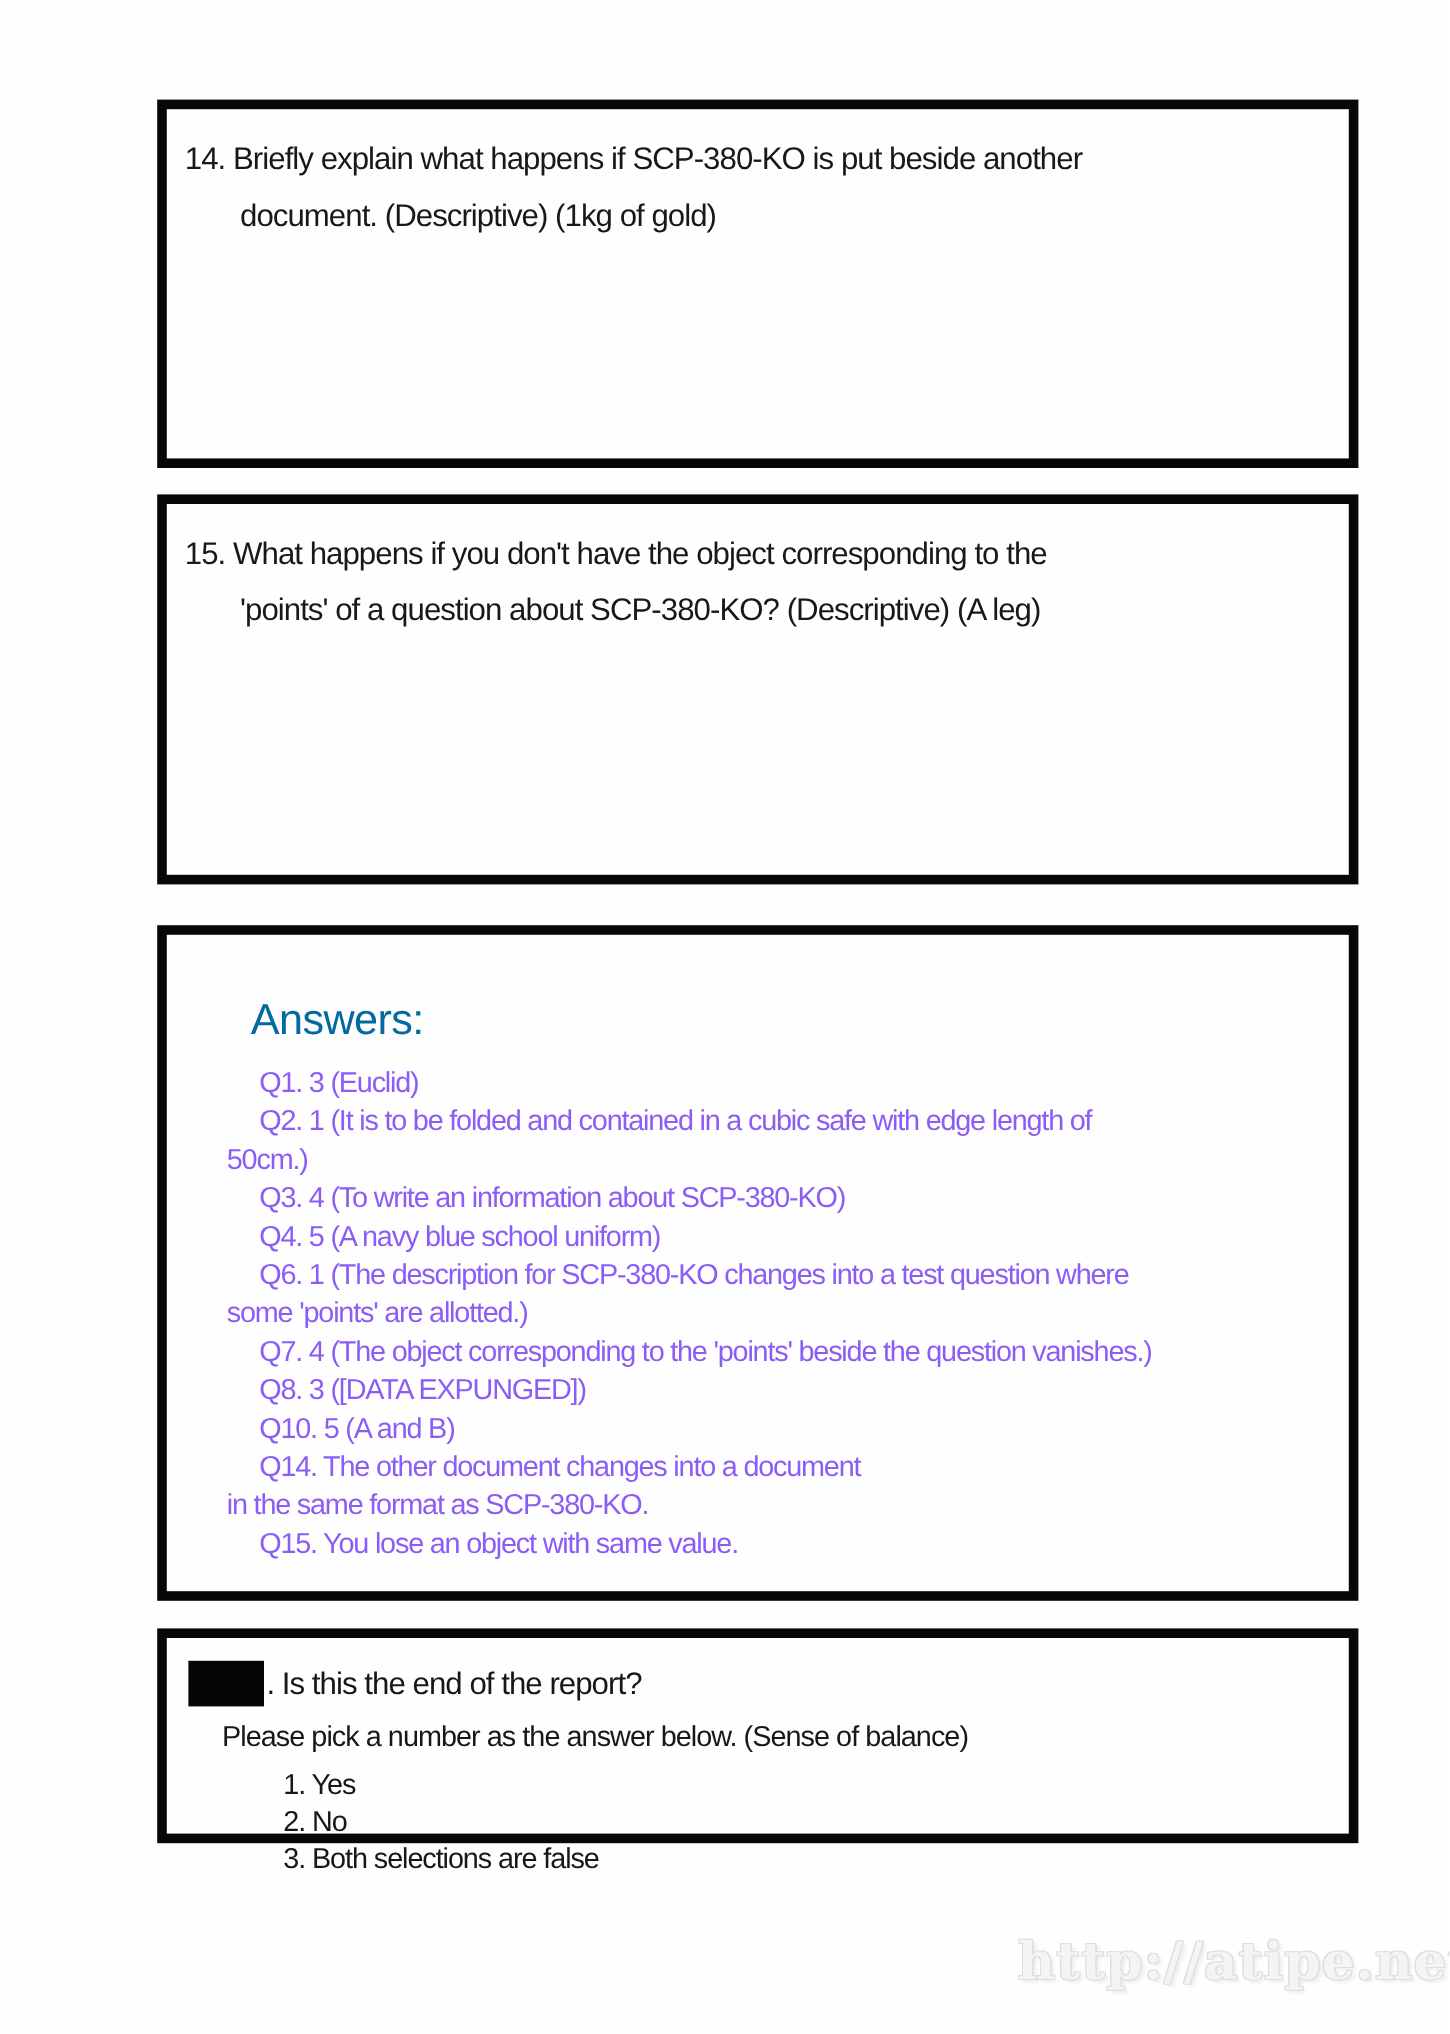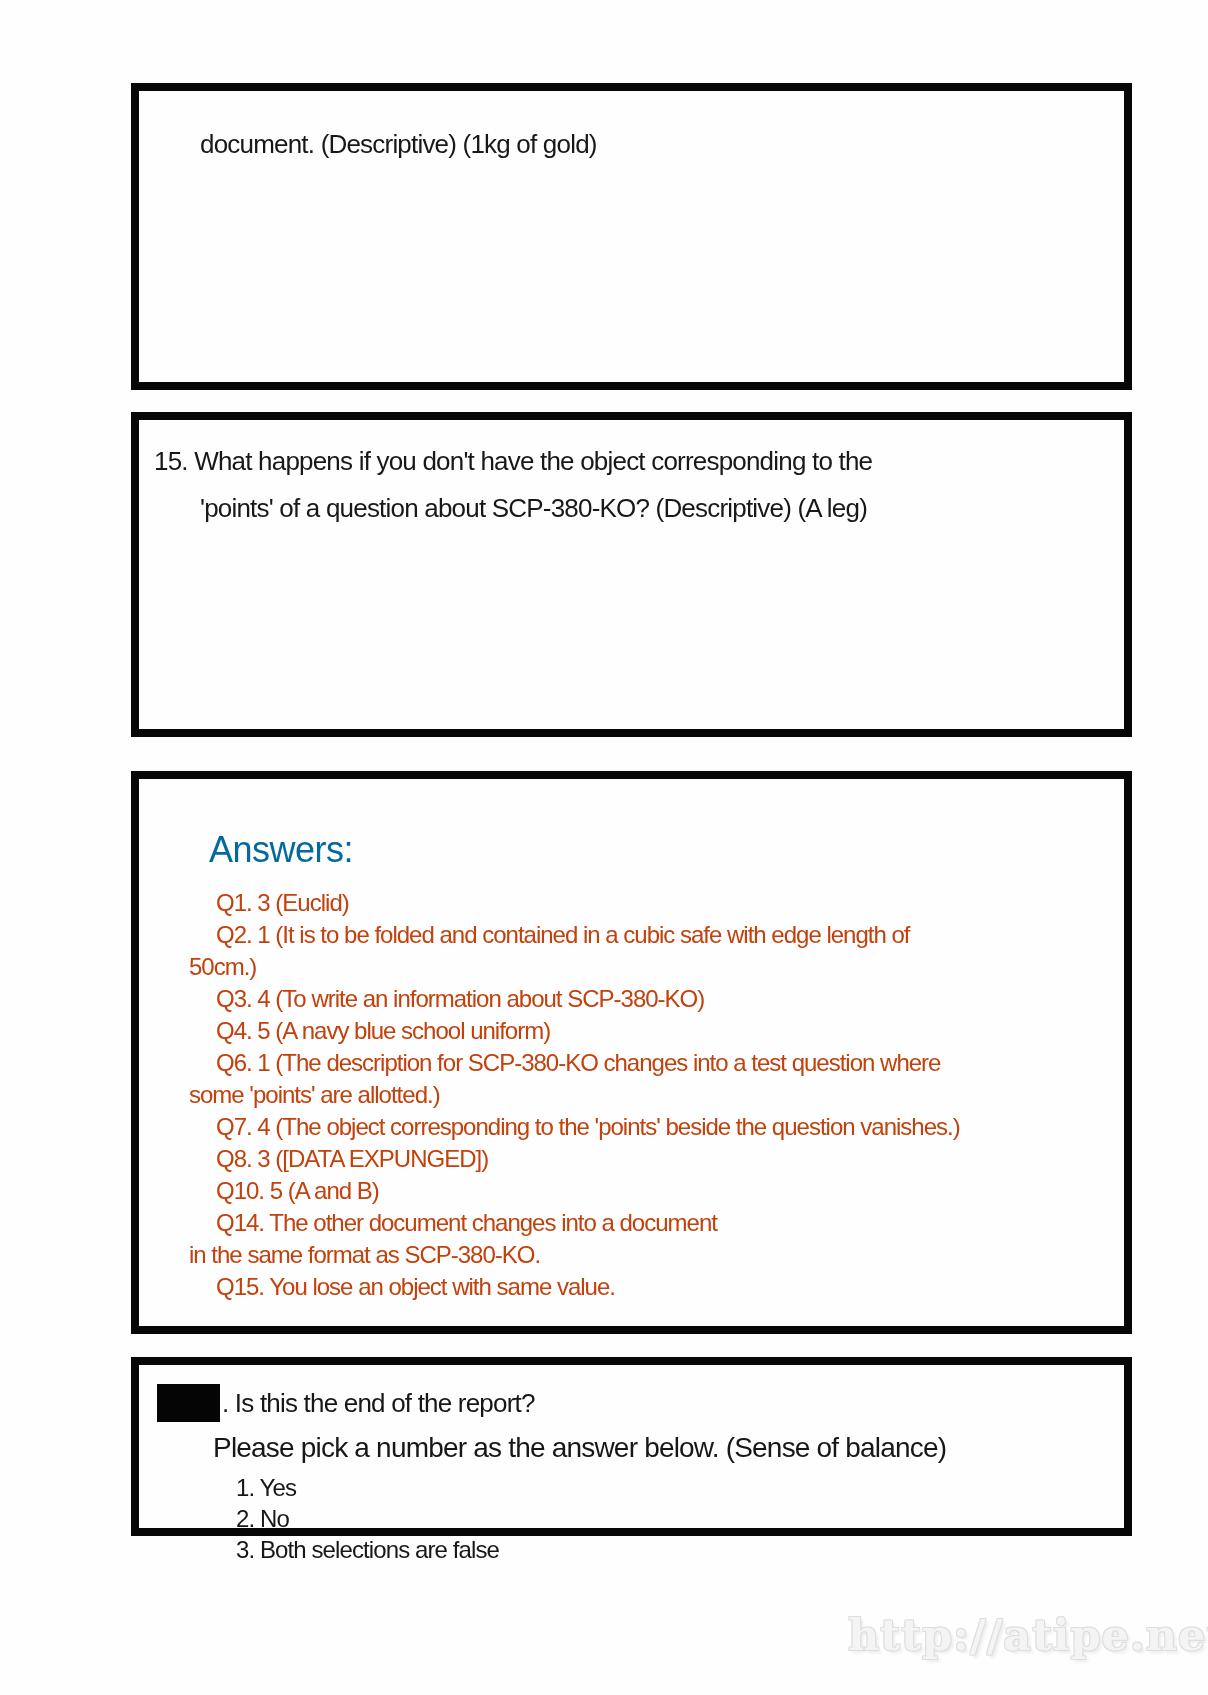--- a/index.html
+++ b/index.html
@@ -46,21 +46,21 @@
     line-height: 44px;
     font-weight: 400;
     letter-spacing: -0.5px;
     color: #0369a1;
   }
   .answers-list {
     margin-top: 15px;
     font-size: 24px;
     line-height: 32px;
     letter-spacing: -1px;
-    color: #c2410c;
+    color: #8b5cf6;
   }
   .aline { white-space: nowrap; padding-left: 77px; }
   .aline.cont { padding-left: 50px; }
 
   .fline1 {
     margin: 19px 0 0 18px;
     display: flex;
     align-items: center;
     font-size: 26px;
     letter-spacing: -0.8px;
@@ -69,22 +69,22 @@
   .redacted {
     display: inline-block;
     width: 63px;
     height: 38px;
     background: #050505;
     margin-right: 2px;
     flex: 0 0 auto;
   }
   .fline2 {
     margin: 8px 0 0 0;
-    padding-left: 74px;
-    font-size: 28px;
+    padding-left: 46px;
+    font-size: 24px;
     line-height: 35px;
     letter-spacing: -0.8px;
     white-space: nowrap;
   }
   .options {
     margin-top: 7px;
     font-size: 24px;
     line-height: 31px;
     letter-spacing: -0.9px;
   }
@@ -108,20 +108,21 @@
     white-space: nowrap;
   }
 </style>
 </head>
 <body>
 
 <div class="page">
 
   <section class="box" id="box-q14">
     <div class="qtext">
+      <div class="qline">14. Briefly explain what happens if SCP-380-KO is put beside another</div>
       <div class="qline cont">document. (Descriptive) (1kg of gold)</div>
     </div>
   </section>
 
   <section class="box" id="box-q15">
     <div class="qtext">
       <div class="qline">15. What happens if you don't have the object corresponding to the</div>
       <div class="qline cont">'points' of a question about SCP-380-KO? (Descriptive) (A leg)</div>
     </div>
   </section>

